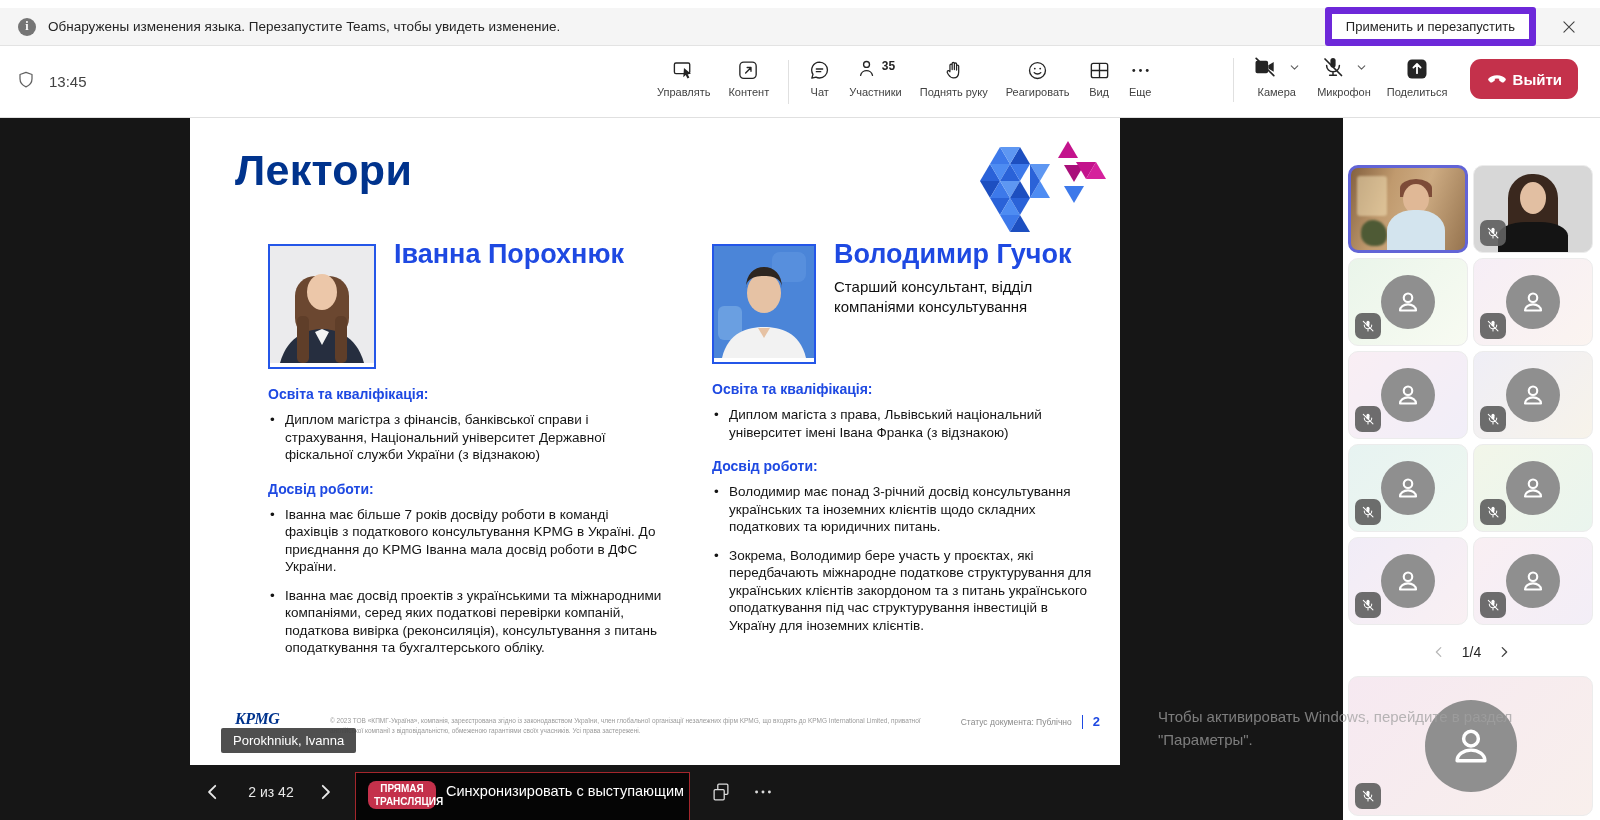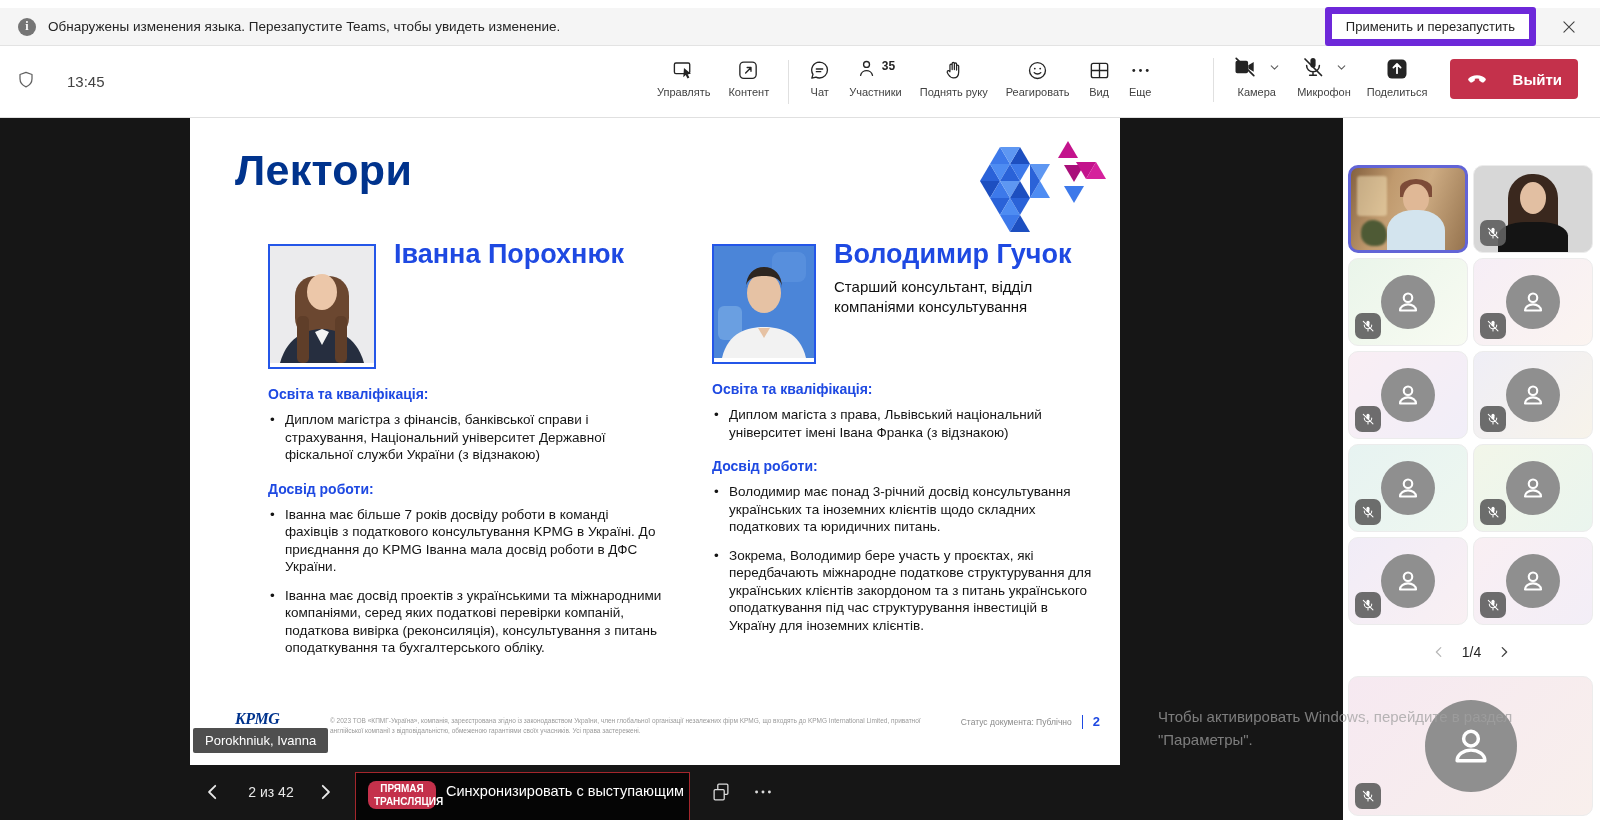--- a/index.html
+++ b/index.html
@@ -17,35 +17,35 @@
     font-family:"Liberation Serif", serif; }
   .notif-text { font-size:13.5px; color:#242424; }
   .notif-apply { background:#fff; border:7px solid #6d28d9; border-radius:3px;
     padding:5px 14px; font-size:13px; color:#242424; cursor:pointer; }
   .notif-close { margin-left:20px; width:26px; height:26px; display:flex; align-items:center;
     justify-content:center; cursor:pointer; }
 
   
   .header { position:absolute; left:0; top:46px; width:1600px; height:72px; background:#fff;
     border-bottom:1px solid #e0e0e0; }
-  .timer-wrap { position:absolute; left:16px; top:24px; display:flex; align-items:center; gap:31px;
+  .timer-wrap { position:absolute; left:16px; top:24px; display:flex; align-items:center; gap:13px;
     color:#424242; font-size:15px; }
   .toolbar { position:absolute; left:648px; top:12px; display:flex; align-items:flex-start; }
   .tool { display:flex; flex-direction:column; align-items:center; gap:4px; padding:0 9px;
     cursor:pointer; }
   .tool-label { font-size:11px; color:#424242; white-space:nowrap; }
   .tool-iconrow { height:24px; display:flex; align-items:center; gap:3px; }
   .badge-35 { font-size:12px; font-weight:700; color:#242424; position:relative; top:-4px; }
   .vdiv { width:1px; height:44px; background:#e0e0e0; margin:2px 10px 0; }
   .devices { position:absolute; right:22px; top:10px; display:flex; align-items:flex-start; }
   .dev { display:flex; flex-direction:column; align-items:center; gap:4px; padding:0 8px; cursor:pointer; }
   .dev-iconrow { height:26px; display:flex; align-items:center; gap:2px; }
   .chev { margin-left:8px; cursor:pointer; }
-  .leave-btn { margin-left:14px; margin-top:3px; background:#c4314b; border:none; border-radius:4px;
-    height:40px; padding:16px 16px; display:flex; align-items:center; gap:25px; cursor:pointer; }
+  .leave-btn { margin-left:14px; margin-top:3px; background:#c4314b; border:none; border-radius:11px;
+    height:40px; padding:16px 16px; display:flex; align-items:center; gap:5px; cursor:pointer; }
   .leave-label { color:#fff; font-size:15px; font-weight:600; }
 
   
   .stage { position:absolute; left:0; top:118px; width:1343px; height:702px; background:#161616;
     overflow:hidden; }
 
   
   .slide { position:absolute; left:190px; top:0; width:930px; height:647px; background:#fff; }
   .slide-title { position:absolute; left:45px; top:28px; font-size:43px; font-weight:600;
     color:#00338d; letter-spacing:.3px; }
@@ -65,21 +65,21 @@
   .slide-logo { position:absolute; left:45px; top:592px; font-family:"Liberation Serif", serif;
     font-style:italic; font-weight:700; font-size:16px; color:#00338d; letter-spacing:-.5px; }
   .slide-copy { position:absolute; left:140px; top:598px; width:600px; font-size:6.5px;
     color:#9a9a9a; line-height:1.55; }
   .slide-status { position:absolute; right:20px; top:597px; display:flex; align-items:center; }
   .status-text { font-size:8.5px; color:#8a8a8a; }
   .status-page { margin-left:10px; padding-left:10px; border-left:1.5px solid #1e49e2;
     font-size:13px; font-weight:600; color:#1e49e2; line-height:1.1; }
 
   
-  .presenter-tag { position:absolute; left:193px; top:610px; background:rgba(66,66,66,.93);
+  .presenter-tag { position:absolute; left:221px; top:610px; background:rgba(66,66,66,.93);
     color:#fff; font-size:13px; padding:5px 12px; border-radius:2px; z-index:5; }
 
   
   .bottom-bar { position:absolute; left:0; top:647px; width:1343px; height:55px; }
   .bb-chev { position:absolute; top:18px; width:20px; height:20px; cursor:pointer; }
   .bb-prev { left:204px; } .bb-next { left:316px; }
   .bb-nav { position:absolute; left:228px; top:19px; width:86px; text-align:center;
     color:#e8e8e8; font-size:14px; }
   .sync-btn { position:absolute; left:355px; top:7px; width:335px; height:58px; background:#050505;
     border:1px solid #a4262c; display:flex; align-items:flex-start; gap:10px; padding:8px 12px;

